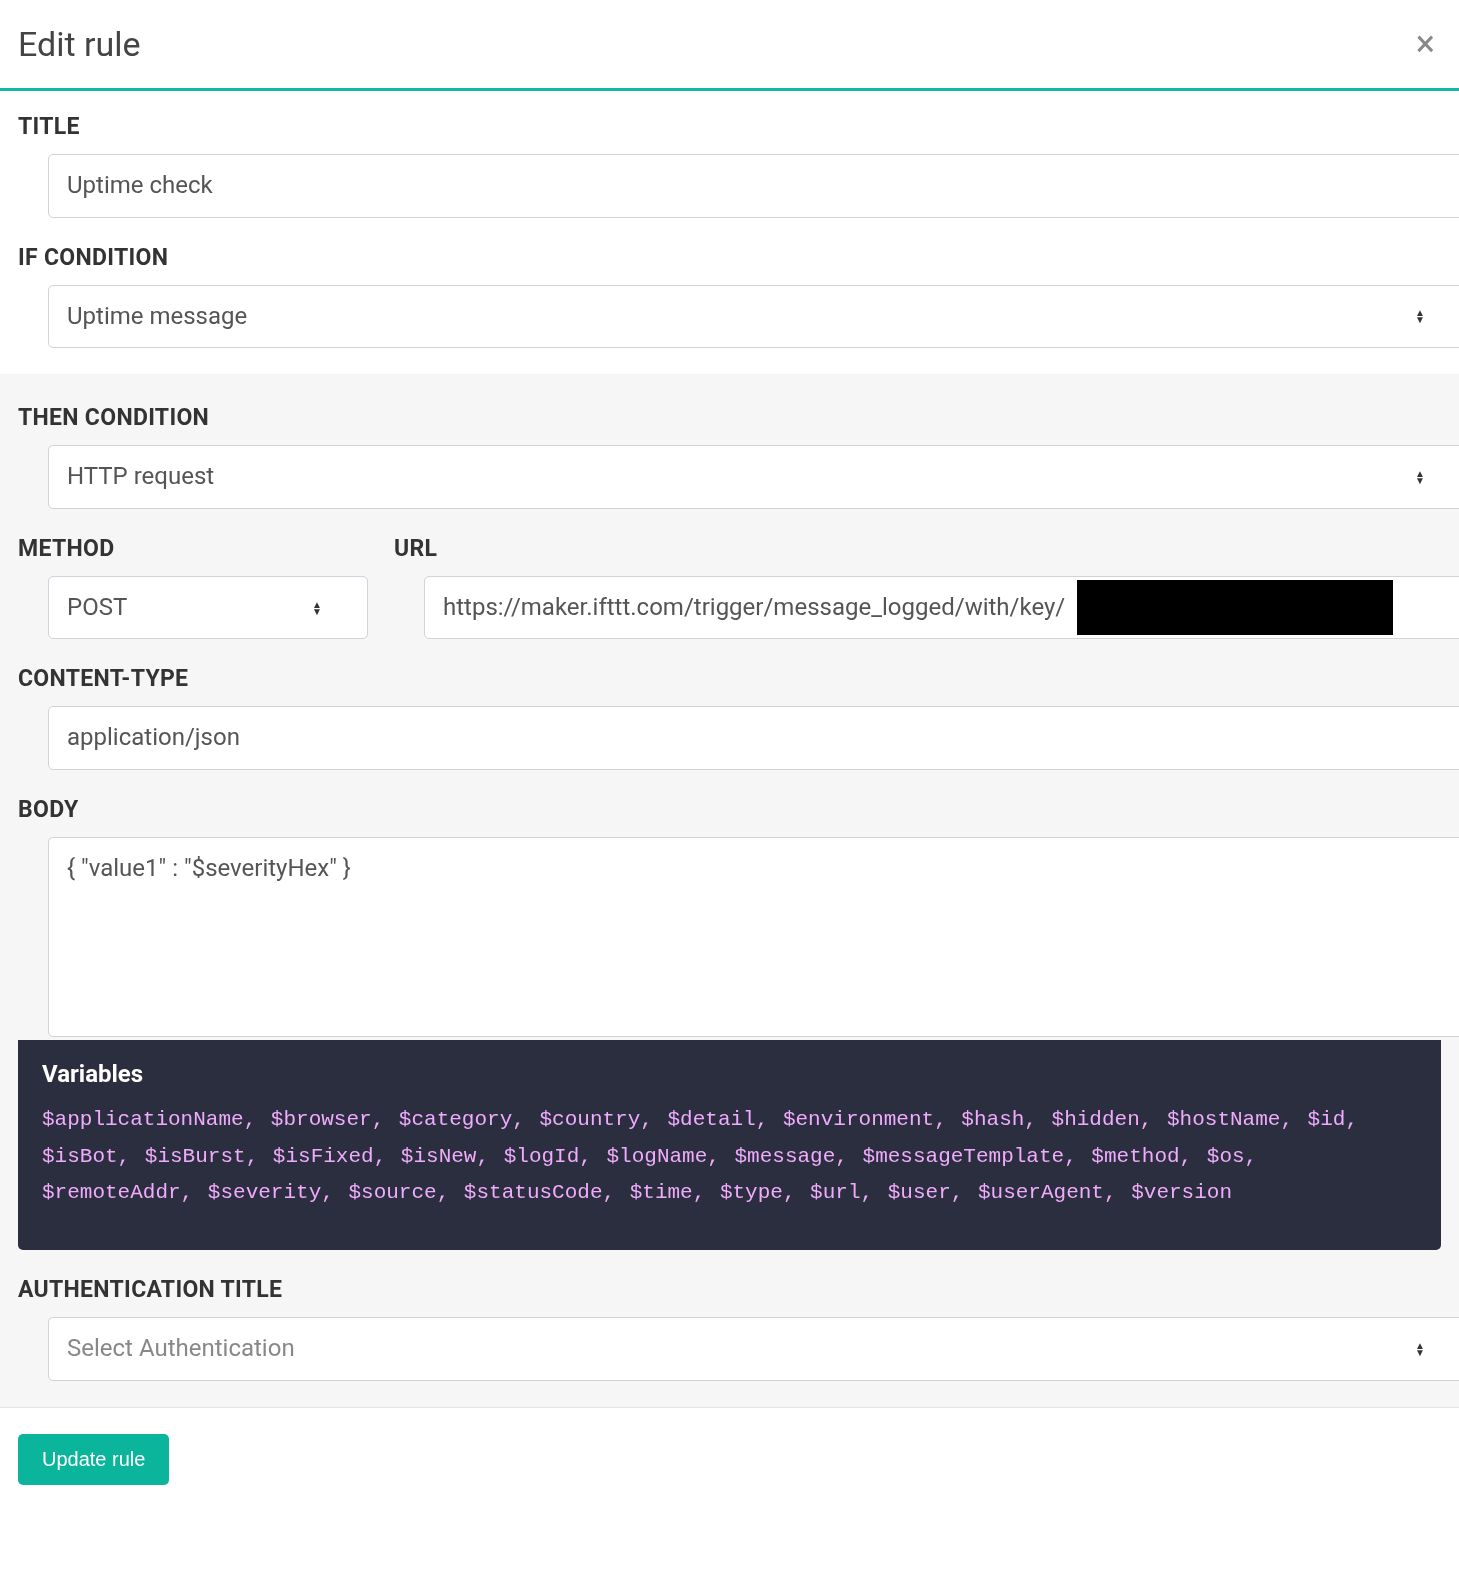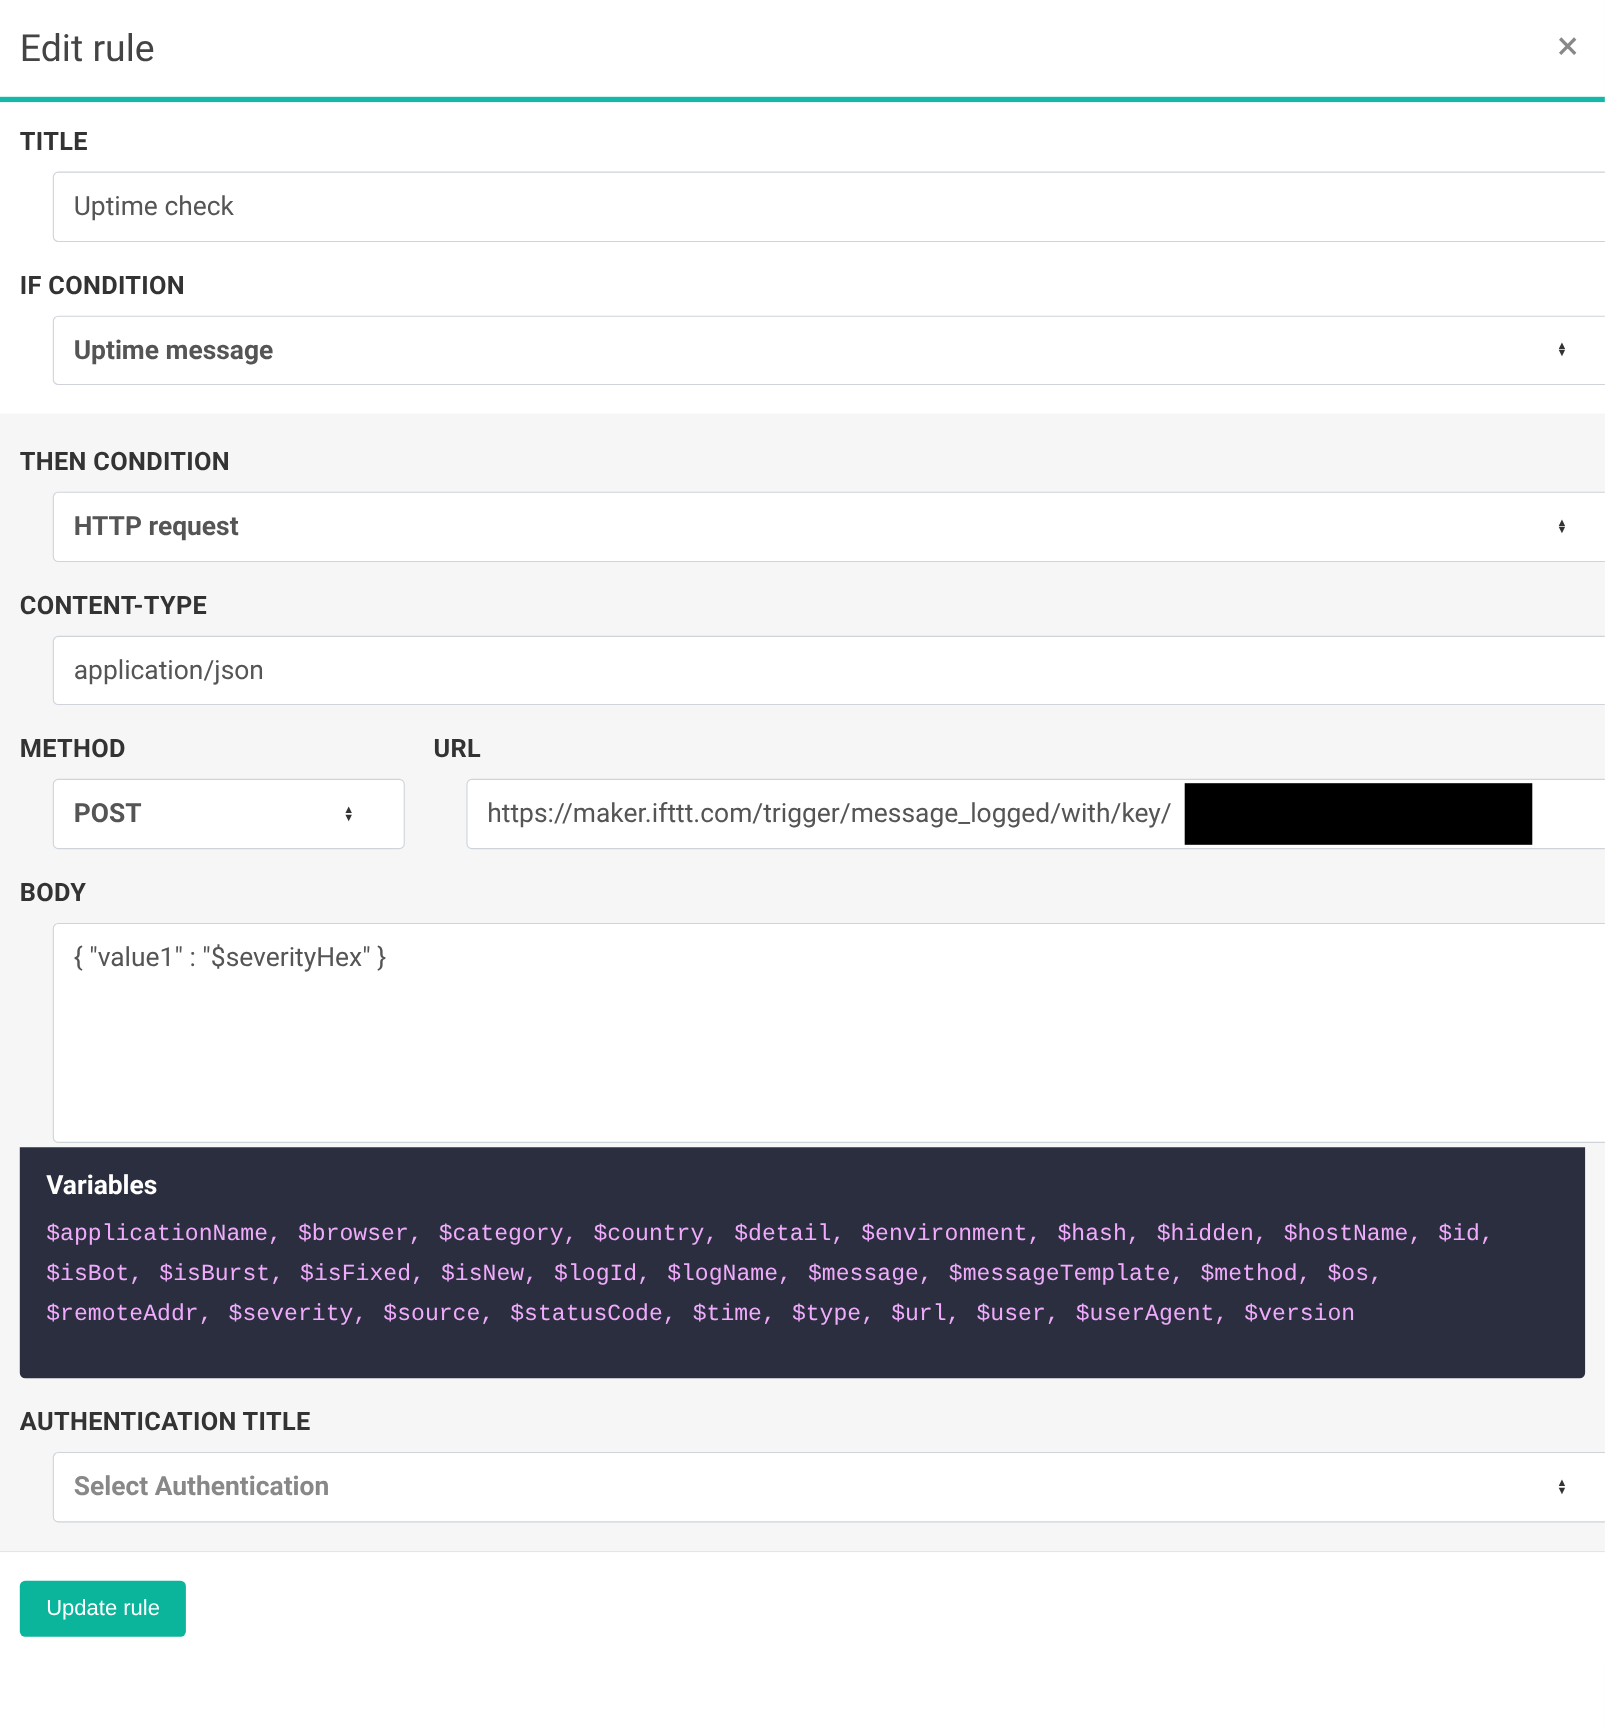--- a/index.html
+++ b/index.html
@@ -6,22 +6,23 @@
   body {
     font-family: -apple-system, BlinkMacSystemFont, "Segoe UI", Roboto, "Helvetica Neue", Arial, sans-serif;
     background: #fff;
     color: #333;
     width: 1459px;
     font-size: 22px;
   }
   .header {
     display: flex;
     justify-content: space-between;
+    align-items: center;
     padding: 24px 18px 24px 18px;
-    border-bottom: 5px solid #14b8a6;
+    border-bottom: 3px solid #14b8a6;
   }
   .header h1 {
     font-size: 34px;
     font-weight: 400;
     color: #444;
   }
   .close-x {
     font-size: 36px;
     color: #888;
     cursor: pointer;
@@ -40,21 +41,20 @@
     font-size: 23px;
     font-weight: 700;
     color: #333;
     margin-bottom: 14px;
     letter-spacing: 0.3px;
   }
   .field-block { margin-bottom: 26px; }
   .field-block:last-child { margin-bottom: 0; }
   .input-wrap {
     position: relative;
-    font-weight: bold;
   }
   .text-input, .select-display, .textarea-input {
     width: 100%;
     border: 1px solid #ced4da;
     border-radius: 5px;
     background: #fff;
     padding: 14px 18px;
     font-size: 24px;
     color: #555;
     font-family: inherit;
@@ -155,43 +155,43 @@
 
 <div class="section-gray">
   <div class="field-block">
     <div class="field-label">THEN CONDITION</div>
     <div class="input-wrap">
       <div class="select-display">HTTP request</div>
       <span class="select-caret"></span>
     </div>
   </div>
 
-  <div class="field-block">
-    <div class="field-label">CONTENT-TYPE</div>
-    <input class="text-input" type="text" value="application/json" style="">
-  </div>
-
   <div class="field-block row-2">
     <div class="col-method">
       <div class="field-label">METHOD</div>
       <div class="input-wrap">
         <div class="select-display">POST</div>
         <span class="select-caret"></span>
       </div>
     </div>
     <div class="col-url">
       <div class="field-label">URL</div>
       <div class="url-wrap">
         <input class="text-input" type="text" value="https://maker.ifttt.com/trigger/message_logged/with/key/" style="">
         <div class="url-redact"></div>
       </div>
     </div>
   </div>
 
   <div class="field-block">
+    <div class="field-label">CONTENT-TYPE</div>
+    <input class="text-input" type="text" value="application/json" style="">
+  </div>
+
+  <div class="field-block">
     <div class="field-label">BODY</div>
     <textarea class="textarea-input" style="">{ "value1" : "$severityHex" }</textarea>
     <div class="vars-panel">
       <div class="vars-title">Variables</div>
       <div class="vars-list" id="vars-list">$applicationName, $browser, $category, $country, $detail, $environment, $hash, $hidden, $hostName, $id, $isBot, $isBurst, $isFixed, $isNew, $logId, $logName, $message, $messageTemplate, $method, $os, $remoteAddr, $severity, $source, $statusCode, $time, $type, $url, $user, $userAgent, $version</div>
     </div>
   </div>
 
   <div class="field-block">
     <div class="field-label">AUTHENTICATION TITLE</div>

